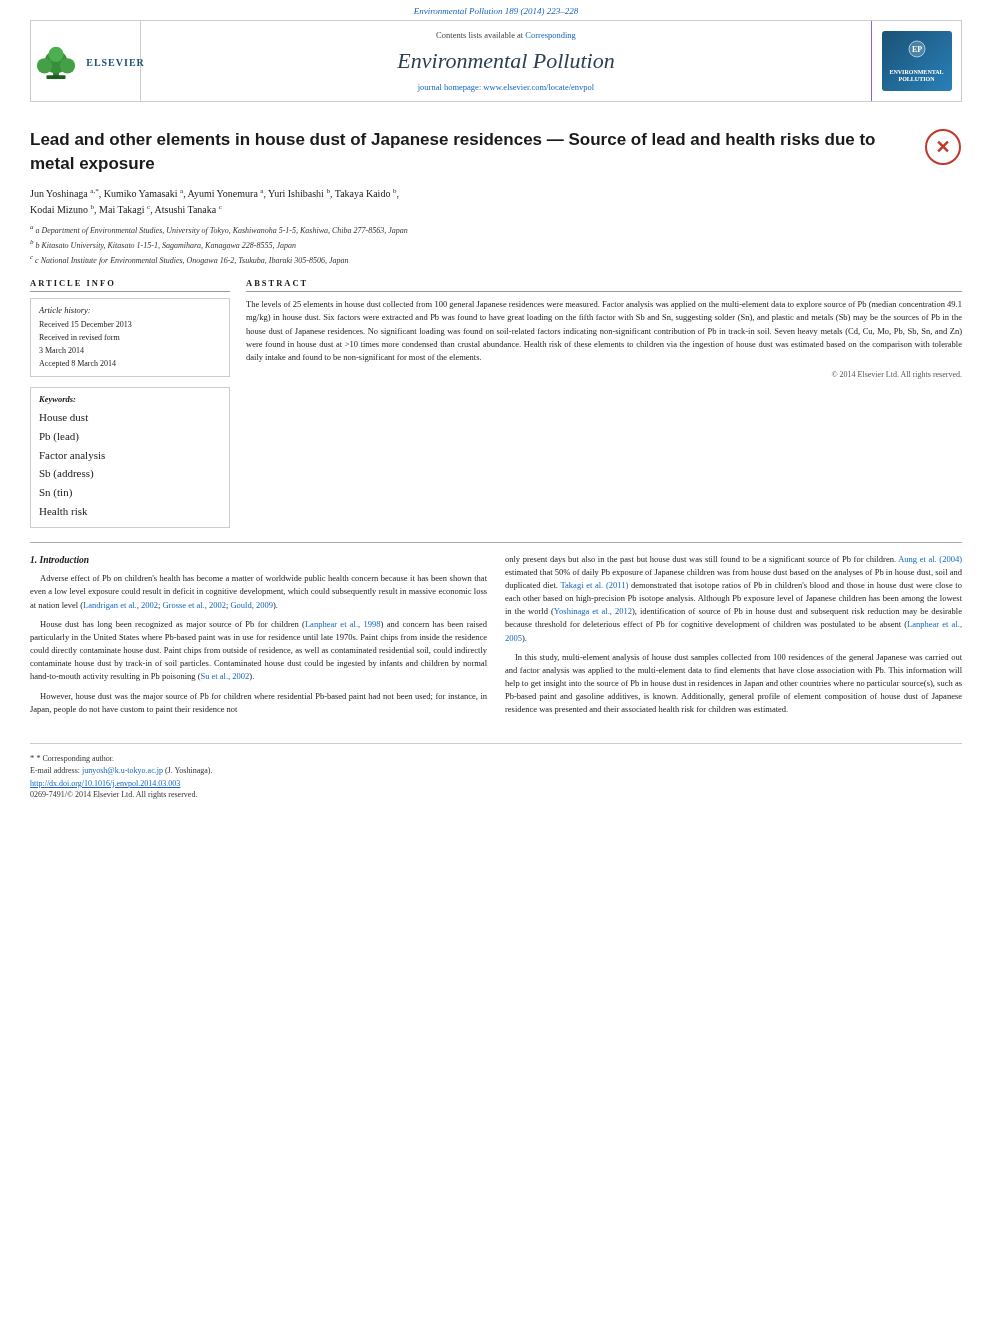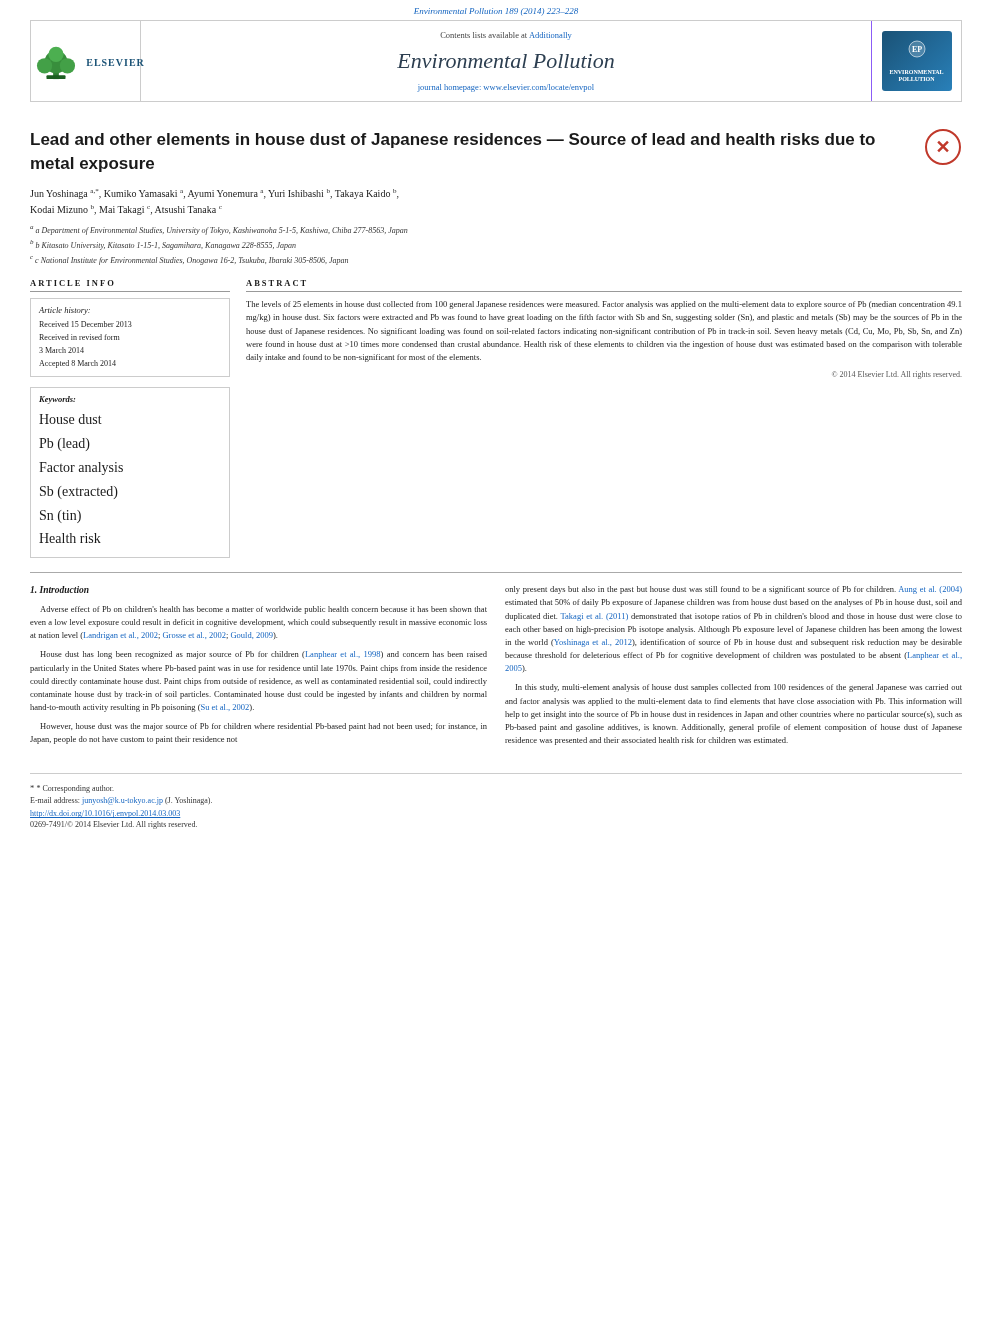--- a/index.html
+++ b/index.html
@@ -256,21 +256,21 @@
 
     .keywords-label {
       font-size: 8.5px;
       font-style: italic;
       font-weight: bold;
       margin-bottom: 4px;
       color: #1a1a1a;
     }
 
     .keyword-item {
-      font-size: 14px;
+      font-size: 11px;
       color: #1a1a1a;
       line-height: 1.7;
     }
 
     
     .abstract-text {
       font-size: 8.5px;
       line-height: 1.55;
       color: #1a1a1a;
       text-align: justify;
@@ -389,21 +389,21 @@
           <ellipse cx="30" cy="14" rx="8" ry="8" fill="#4caf50"></ellipse>
           <rect x="20" y="36" width="20" height="4" fill="#1b5e20" rx="1"></rect>
         </svg>
         <div class="elsevier-text">ELSEVIER</div>
       </div>
     </div>
 
     <div class="header-center">
       <div class="contents-line">
         <span>Contents lists available at</span>
-        <span class="sciencedirect-link">Additionally</span>
+        <span class="sciencedirect-link">Corresponding</span>
       </div>
       <div class="journal-title-header">Environmental Pollution</div>
       <div class="journal-homepage">
         <span class="homepage-link">journal homepage: www.elsevier.com/locate/envpol</span>
       </div>
     </div>
 
     <div class="header-right">
       <div class="ep-logo-box">
         <svg width="40" height="30" viewBox="0 0 40 30">
@@ -451,21 +451,21 @@
           <div class="history-item">Received in revised form</div>
           <div class="history-item">3 March 2014</div>
           <div class="history-item">Accepted 8 March 2014</div>
         </div>
 
         <div class="keywords-box">
           <div class="keywords-label">Keywords:</div>
           <div class="keyword-item">House dust</div>
           <div class="keyword-item">Pb (lead)</div>
           <div class="keyword-item">Factor analysis</div>
-          <div class="keyword-item">Sb (extracted)</div>
+          <div class="keyword-item">Sb (address)</div>
           <div class="keyword-item">Sn (tin)</div>
           <div class="keyword-item">Health risk</div>
         </div>
       </div>
 
       <div class="right-col">
         <div class="section-header-label">ABSTRACT</div>
         <div class="abstract-text">The levels of 25 elements in house dust collected from 100 general Japanese residences were measured. Factor analysis was applied on the multi-element data to explore source of Pb (median concentration 49.1 mg/kg) in house dust. Six factors were extracted and Pb was found to have great loading on the fifth factor with Sb and Sn, suggesting solder (Sn), and plastic and metals (Sb) may be the sources of Pb in the house dust of Japanese residences. No significant loading was found on soil-related factors indicating non-significant contribution of Pb in track-in soil. Seven heavy metals (Cd, Cu, Mo, Pb, Sb, Sn, and Zn) were found in house dust at &gt;10 times more condensed than crustal abundance. Health risk of these elements to children via the ingestion of house dust was estimated based on the comparison with tolerable daily intake and found to be non-significant for most of the elements.</div>
         <div class="copyright-line">© 2014 Elsevier Ltd. All rights reserved.</div>
       </div>

